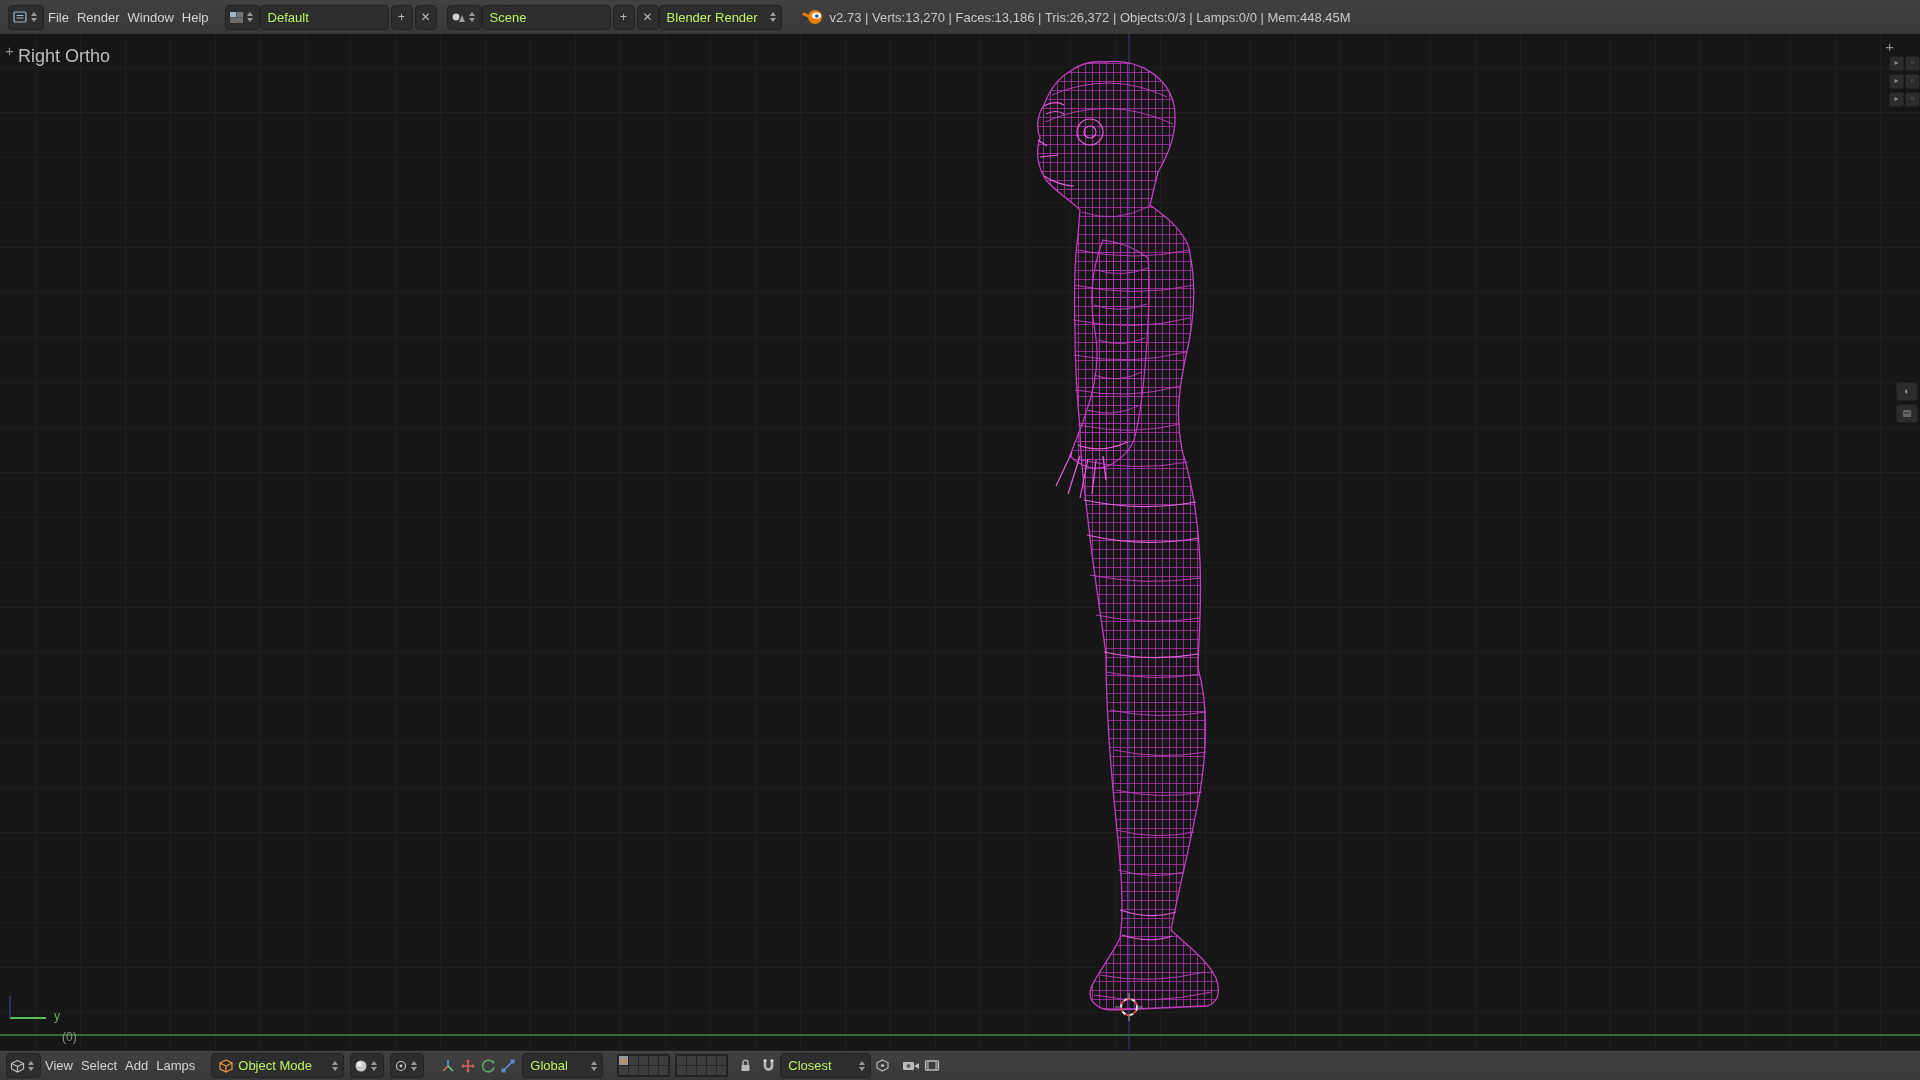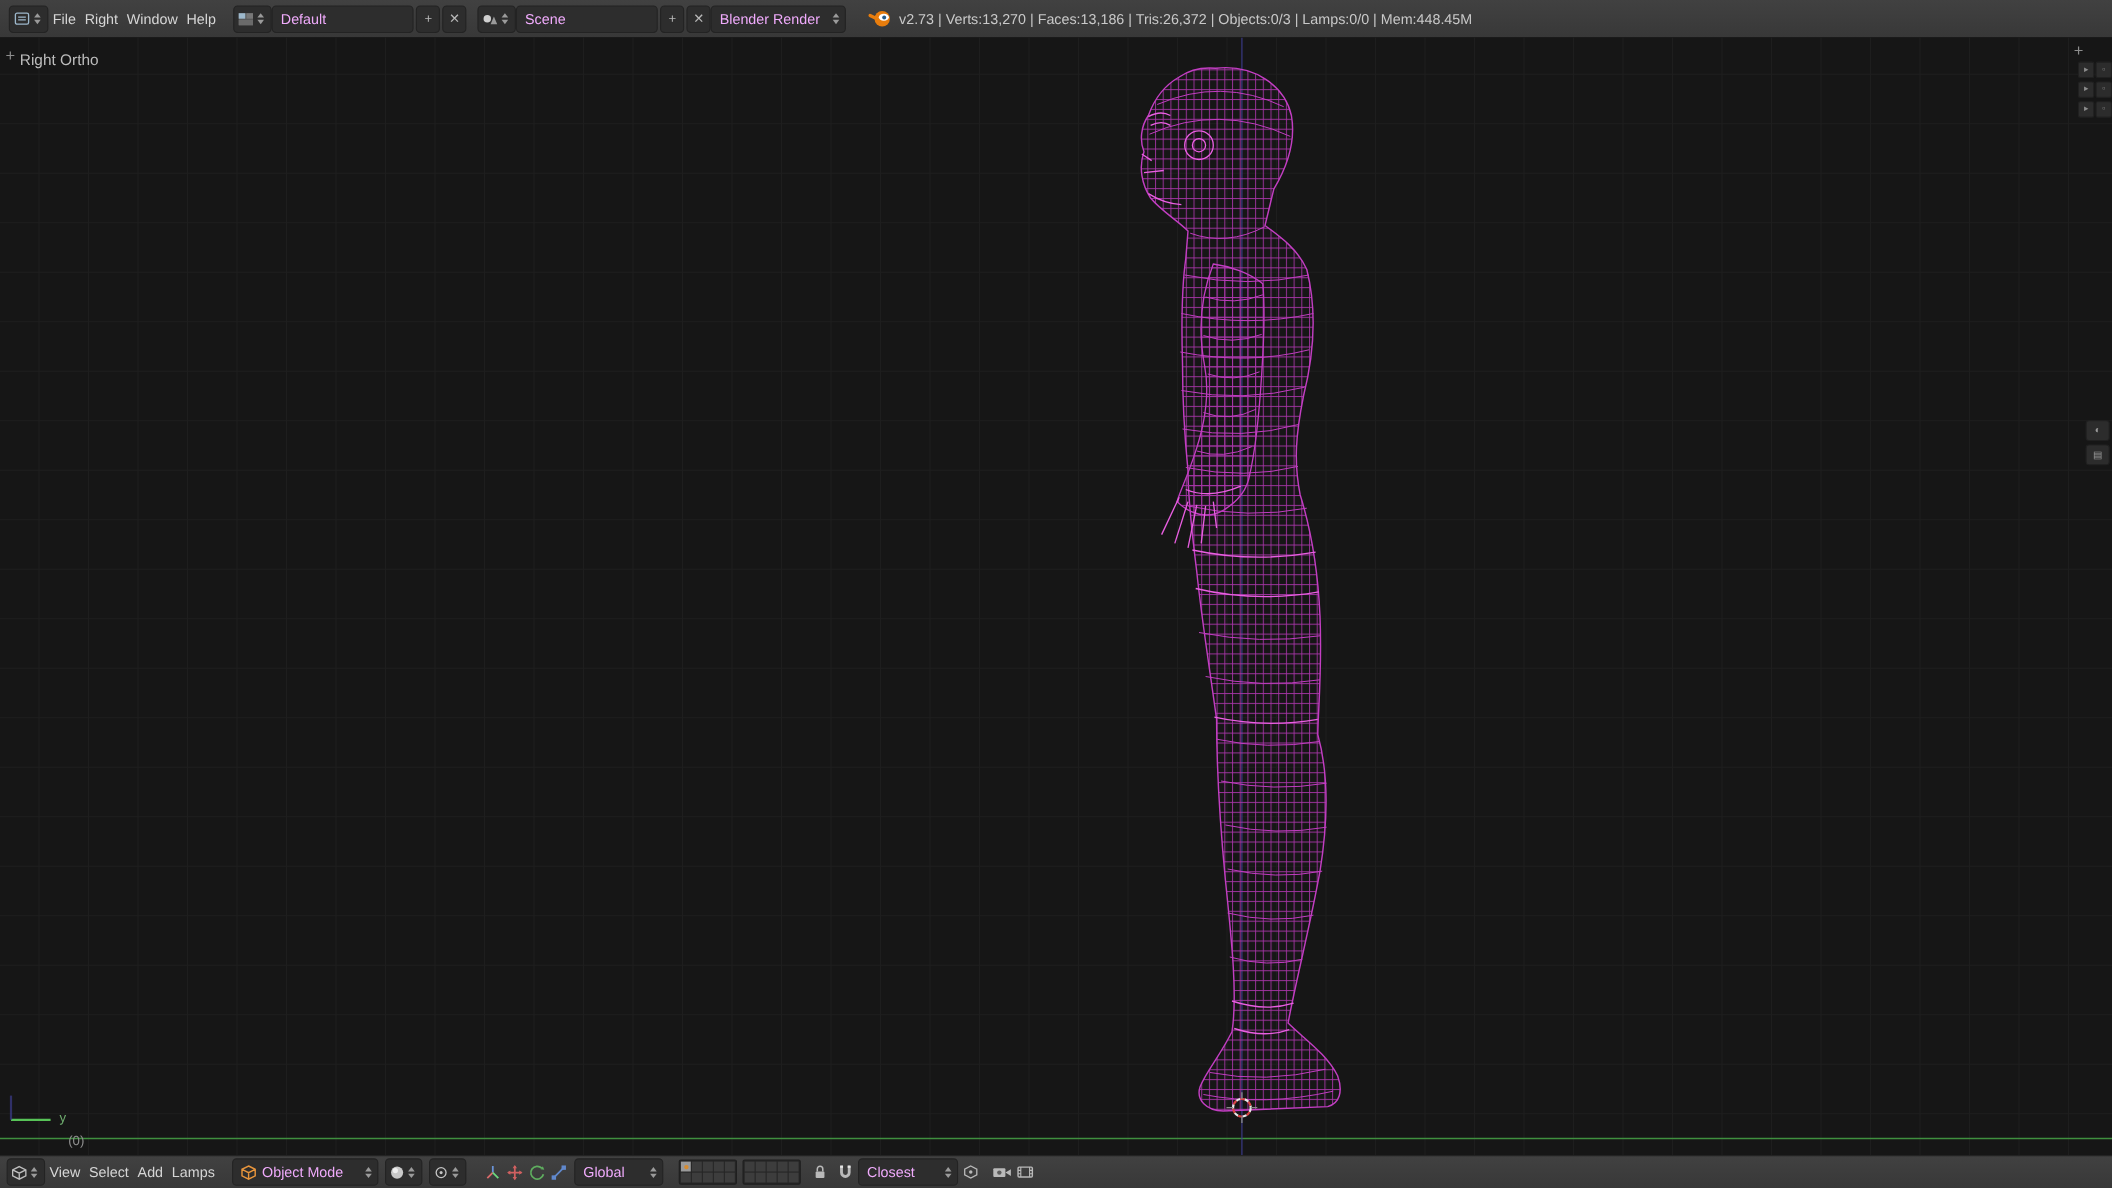--- a/index.html
+++ b/index.html
@@ -7,38 +7,38 @@
 
   
   .hdr{position:absolute;left:0;right:0;display:flex;align-items:center;
        background:linear-gradient(#414141,#383838);color:#d4d4d4;font-size:13px;}
   .hdr.top{top:0;height:34px;border-bottom:1px solid #232323;padding:0 8px;}
   .hdr.bottom{bottom:0;height:29px;border-top:1px solid #232323;padding:0 6px;}
 
   .menu{padding:0 4px;height:100%;display:flex;align-items:center;color:#d6d6d6;cursor:default;}
 
   .field{display:flex;align-items:center;background:#2d2d2d;border:1px solid #232323;
-         border-radius:4px;height:23px;padding:0 2px 0 7px;color:#f0abfc;justify-content:flex-end;}
+         border-radius:4px;height:23px;padding:0 2px 0 7px;color:#bef264;justify-content:flex-end;}
   .field .txt{flex:1;white-space:nowrap;}
   .sq{width:20px;height:23px;background:#2d2d2d;border:1px solid #232323;border-radius:4px;
       display:flex;align-items:center;justify-content:center;color:#b8b8b8;font-size:12px;margin-left:2px;}
   .icon-btn{display:flex;align-items:center;background:#2d2d2d;border:1px solid #232323;
             border-radius:4px;height:23px;padding:0 3px;}
   .updown{display:flex;flex-direction:column;align-items:center;margin:0 3px;gap:2px;}
   .updown i{display:block;width:0;height:0;border-left:3px solid transparent;border-right:3px solid transparent;}
   .updown .u{border-bottom:4px solid #9b9b9b;}
   .updown .d{border-top:4px solid #9b9b9b;}
   .stats{margin-left:6px;color:#c9c9c9;white-space:nowrap;}
 
   
   .viewport{position:absolute;top:34px;bottom:29px;left:0;right:0;background-color:#161616;
     background-image:linear-gradient(#1e1e1e 1px,transparent 1px),
                      linear-gradient(90deg,#1e1e1e 1px,transparent 1px);
     background-size:45px 45px;background-position:-10px -12px;}
-  .view-label{position:absolute;top:12px;left:18px;color:#bdbdbd;font-size:14px;text-align:center;}
+  .view-label{position:absolute;top:12px;left:18px;color:#bdbdbd;font-size:18px;text-align:center;}
   .corner-plus{position:absolute;top:8px;left:5px;color:#8d8d8d;font-size:15px;}
   .corner-plus.right{left:auto;right:26px;top:4px;}
   .axis-y-label{position:absolute;left:54px;top:975px;color:#6fae6f;font-size:12px;}
   .frame-label{position:absolute;left:62px;top:996px;color:#8f8f8f;font-size:12px;}
   .vp-svg{position:absolute;inset:0;}
   .edge-icons{position:absolute;right:2px;top:22px;display:grid;grid-template-columns:13px 13px;gap:3px;}
   .edge-icons .mini{width:13px;height:13px;background:#2c2c2c;border:1px solid #202020;border-radius:2px;
      color:#8a8a8a;font-size:8px;line-height:12px;text-align:center;}
   .side-tabs{position:absolute;right:2px;top:348px;display:flex;flex-direction:column;gap:3px;}
   .side-tabs .tab{width:20px;height:17px;background:#2c2c2c;border:1px solid #202020;border-radius:3px;
@@ -66,21 +66,21 @@
         <rect x="2" y="2" width="12" height="10" rx="1.5" fill="none" stroke="#9db8cc" stroke-width="1.2"></rect>
         <path d="M4.5 5.5 H11.5 M4.5 8 H11.5" stroke="#9db8cc" stroke-width="1.1"></path>
       </svg>
       <span class="updown">
           <i class="u"></i>
           <i class="d"></i>
         </span>
     </div>
 
     <div class="menu">File</div>
-    <div class="menu">Right</div>
+    <div class="menu">Render</div>
     <div class="menu">Window</div>
     <div class="menu">Help</div>
 
     <div class="icon-btn" style="margin-left:12px">
       <svg width="15" height="13">
         <rect x="1" y="1" width="13" height="11" fill="#555"></rect>
         <rect x="1" y="1" width="6" height="5" fill="#9db8cc"></rect>
         <rect x="8" y="1" width="6" height="5" fill="#777"></rect>
         <rect x="1" y="7" width="13" height="5" fill="#6a6a6a"></rect>
       </svg>

